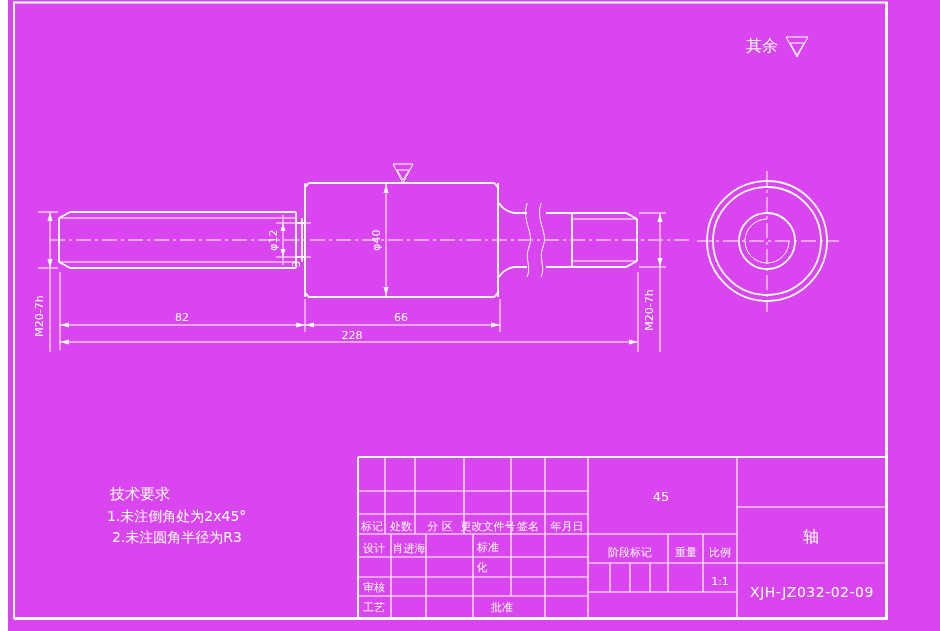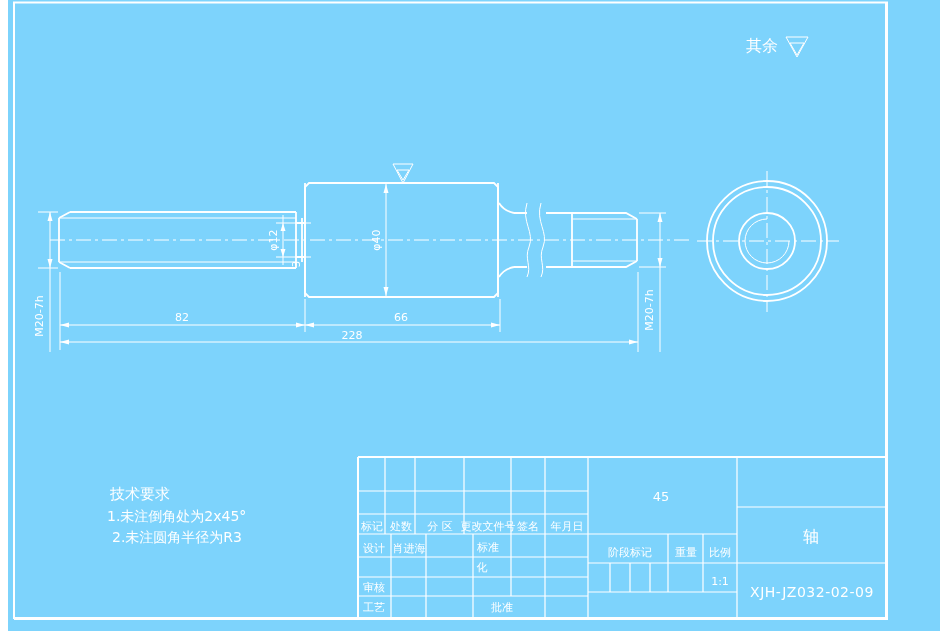--- a/index.html
+++ b/index.html
@@ -1,16 +1,16 @@
 <!DOCTYPE html>
 <html><head>
 <meta charset="utf-8">
 <style>
   html,body{margin:0;padding:0;background:#000;}
-  .sheet{position:relative;width:940px;height:631px;background:#7dd3fc;overflow:hidden;}
+  .sheet{position:relative;width:940px;height:631px;background:#d946ef;overflow:hidden;}
   .paper-edge{position:absolute;left:0;top:0;width:8px;height:631px;background:#ffffff;}
   svg{position:absolute;left:0;top:0;}
   svg text{fill:#ffffff;font-family:"DejaVu Sans","Liberation Sans",sans-serif;}
   .ln{stroke:#ffffff;fill:none;}
   .thick{stroke-width:1.8;}
   .thin{stroke-width:1;}
   .frame{stroke-width:2;}
   .tb{stroke-width:1.2;}
   .center{stroke-width:1;stroke-dasharray:15 4 3 4;}
   .arr{fill:#ffffff;stroke:none;}

